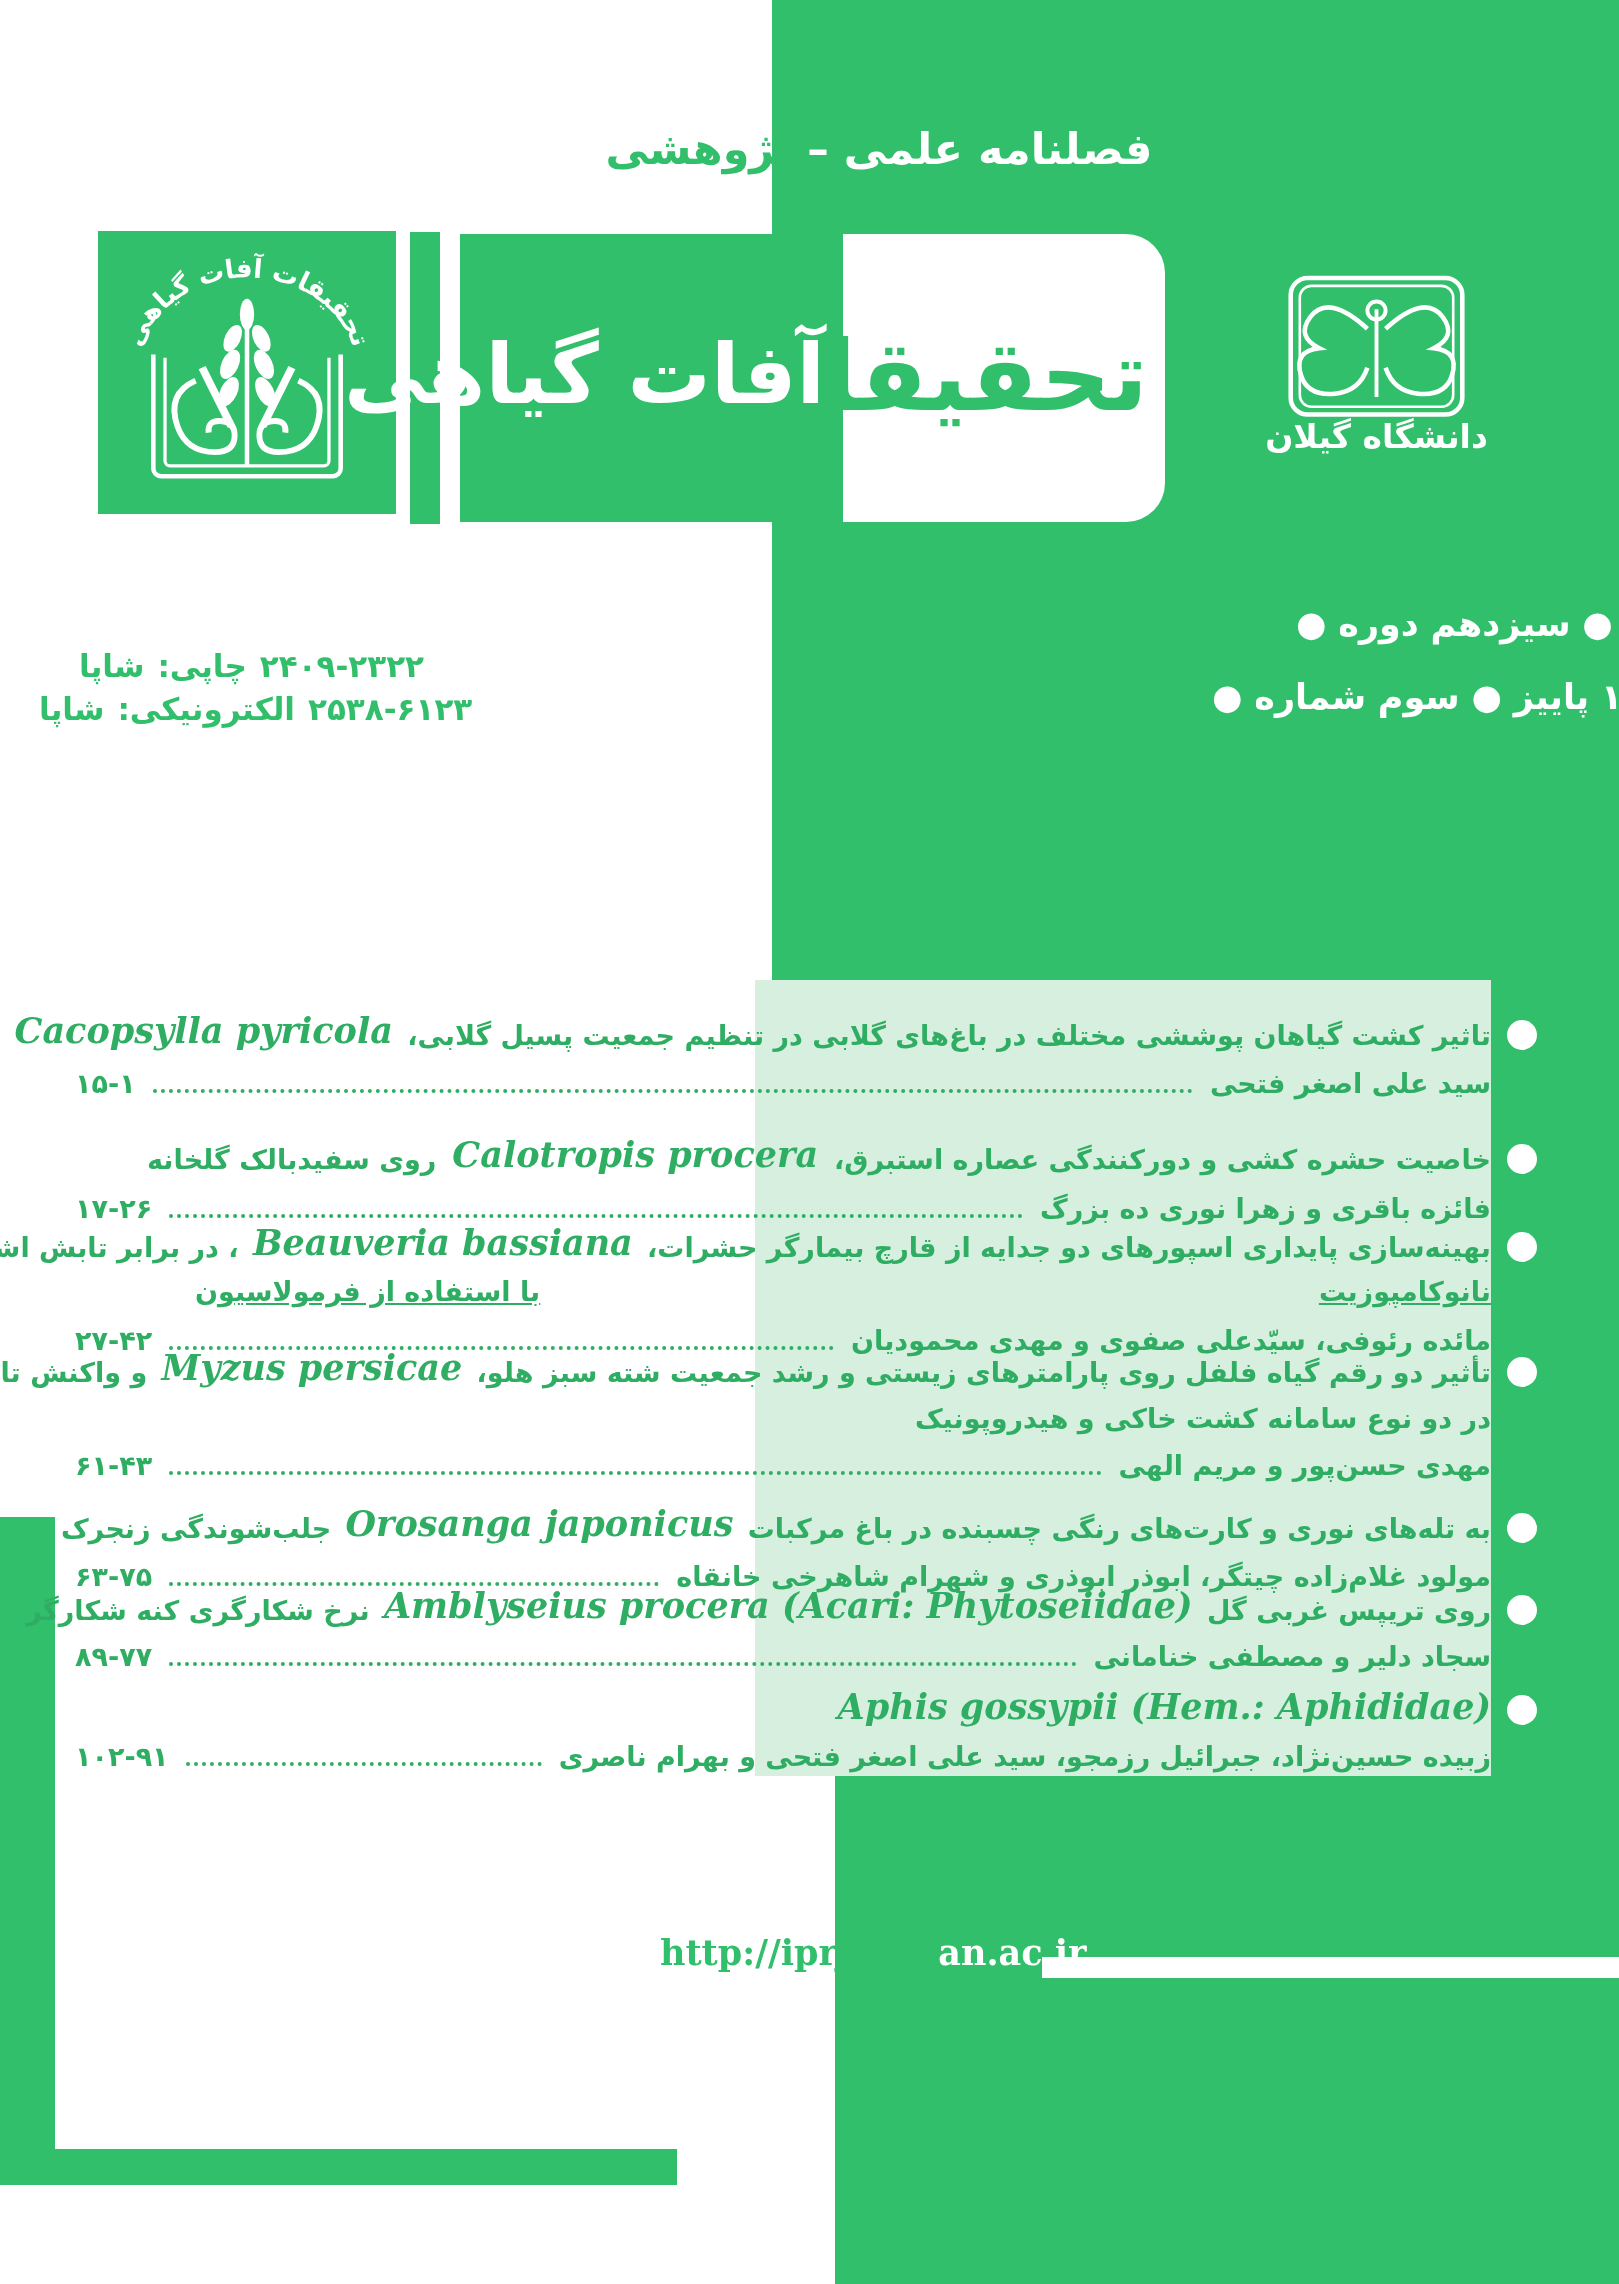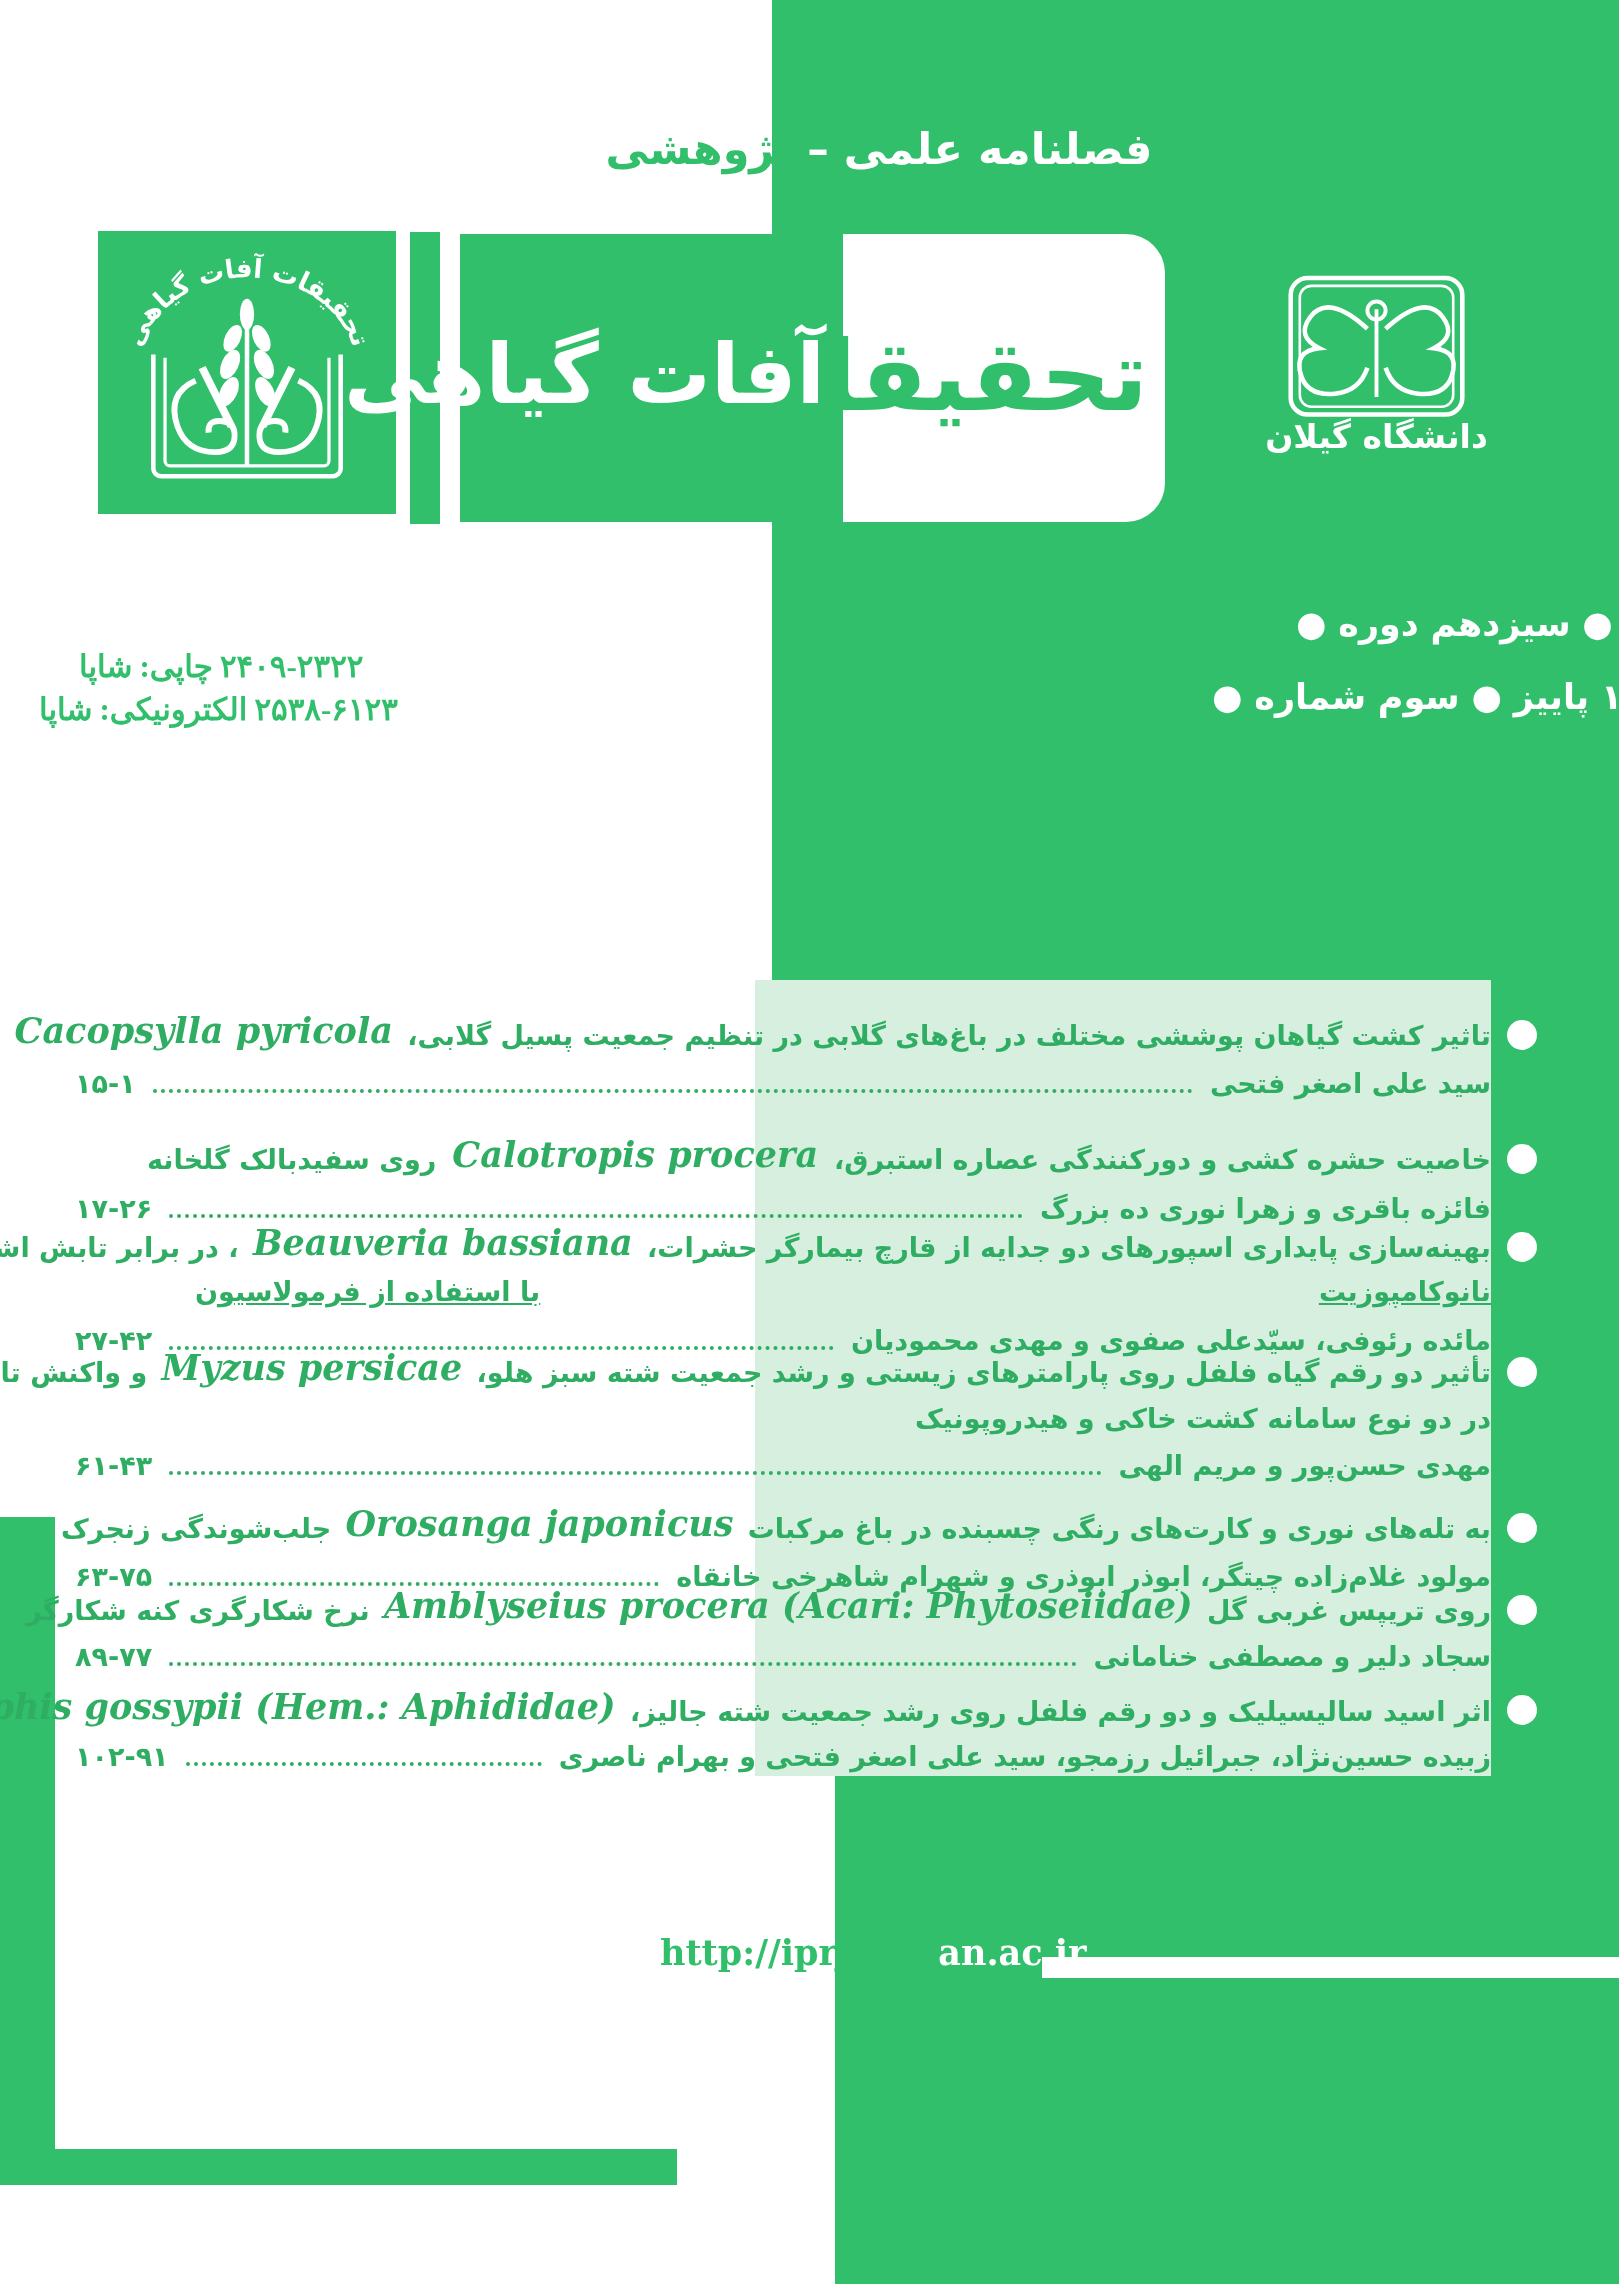--- a/index.html
+++ b/index.html
@@ -27,21 +27,21 @@
   #callig-word-right{left:859px;top:319px;width:289px;text-align:center;font-size:98px;color:var(--green);}
   #callig-words-left{left:460px;top:326px;width:365px;text-align:center;font-size:83px;color:#ffffff;}
   
   #univ{left:1240px;top:270px;width:273px;height:215px;color:#fff;}
   #univ-name{left:1240px;top:417px;width:273px;text-align:center;font-size:33px;font-weight:bold;color:#ffffff;}
   
   .issue-line{direction:ltr;display:flex;gap:11.7px;color:#ffffff;font-weight:bold;font-size:35px;align-items:center;}
   #volume-line{top:604px;left:1296px;}
   #issue-line{top:677px;left:1212px;}
   
-  .issn-line{direction:ltr;display:flex;gap:7px;color:var(--green);font-weight:bold;font-size:31px;font-family:Liberation Serif, serif;}
+  .issn-line{direction:ltr;display:flex;gap:13px;color:var(--green);font-weight:bold;font-size:31px;}
   #issn-print{left:79px;top:648px;}
   #issn-elec{left:39px;top:691px;}
   
   .toc-line{left:75px;width:1416px;display:flex;direction:ltr;align-items:flex-end;gap:14.3px;height:39px;
             justify-content:flex-end;font-size:27px;font-weight:bold;color:var(--tocGreen);white-space:nowrap;}
   .toc-line.spread{justify-content:space-between;left:195px;width:1296px;}
   .seg-fa{direction:rtl;unicode-bidi:isolate;}
   .seg-latin{font-family:"DejaVu Serif",serif;font-style:italic;font-weight:bold;font-size:35px;direction:ltr;unicode-bidi:isolate;}
   .seg-num{direction:ltr;unicode-bidi:isolate;}
   .leader{flex:1 1 auto;border-bottom:4.6px dotted var(--tocGreen);margin:0 2.6px 6.5px 2.6px;min-width:26px;}
@@ -207,21 +207,20 @@
       <span class="seg-fa" dir="rtl">روی تریپس غربی گل</span>
     </div>
     <div class="abs toc-line" style="top: 1633px;">
       <span class="seg-num" dir="ltr">۸۹-۷۷</span>
       <span class="leader"></span>
       <span class="seg-fa" dir="rtl">سجاد دلیر و مصطفی خنامانی</span>
     </div>
     <div class="abs bullet" style="top: 1695px;"></div>
     <div class="abs toc-line" style="top: 1688px;">
       <span class="seg-latin" dir="ltr">Aphis gossypii (Hem.: Aphididae)</span>
-      <span class="seg-fa" dir="rtl">اثر اسید سالیسیلیک و دو رقم فلفل روی رشد جمعیت شته جالیز،</span>
     </div>
     <div class="abs toc-line" style="top: 1733px;">
       <span class="seg-num" dir="ltr">۱۰۲-۹۱</span>
       <span class="leader"></span>
       <span class="seg-fa" dir="rtl">زبیده حسین‌نژاد، جبرائیل رزمجو، سید علی اصغر فتحی و بهرام ناصری</span>
     </div>
   </div>
 
 <div class="abs" id="url-line"><span class="u-g">http://iprj.guil</span><span class="u-w">an.ac.ir</span></div>
 

